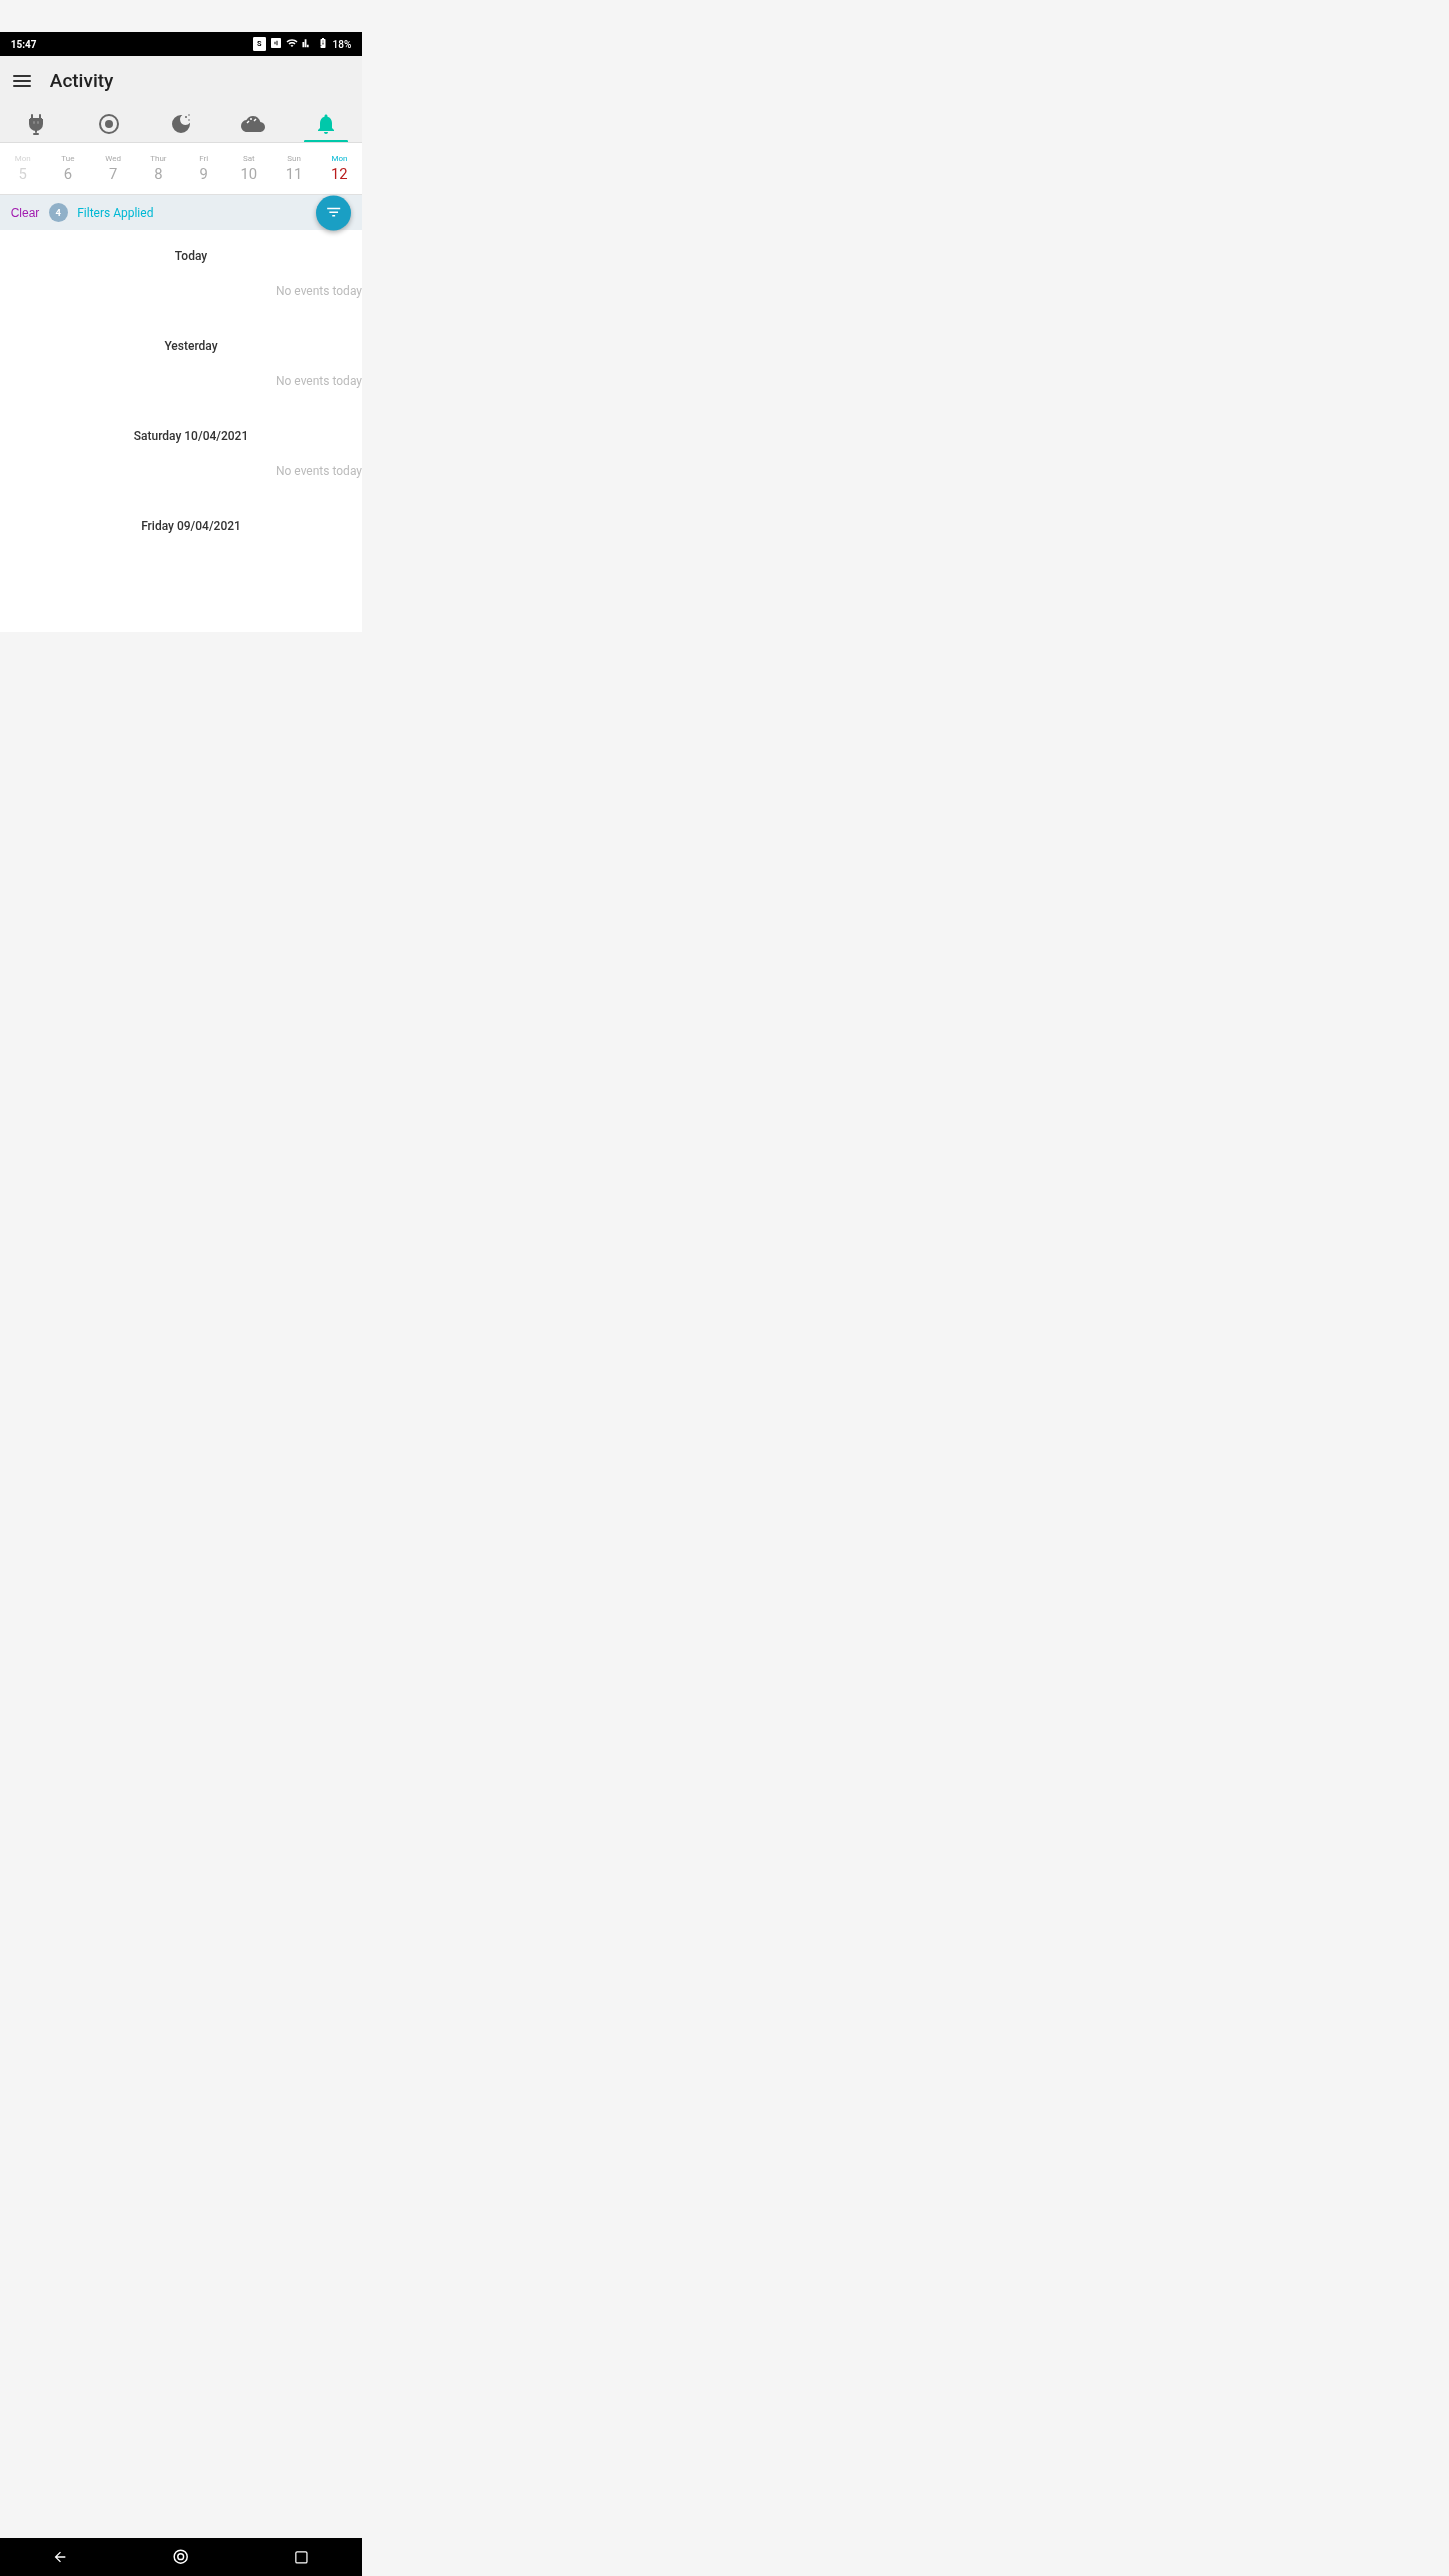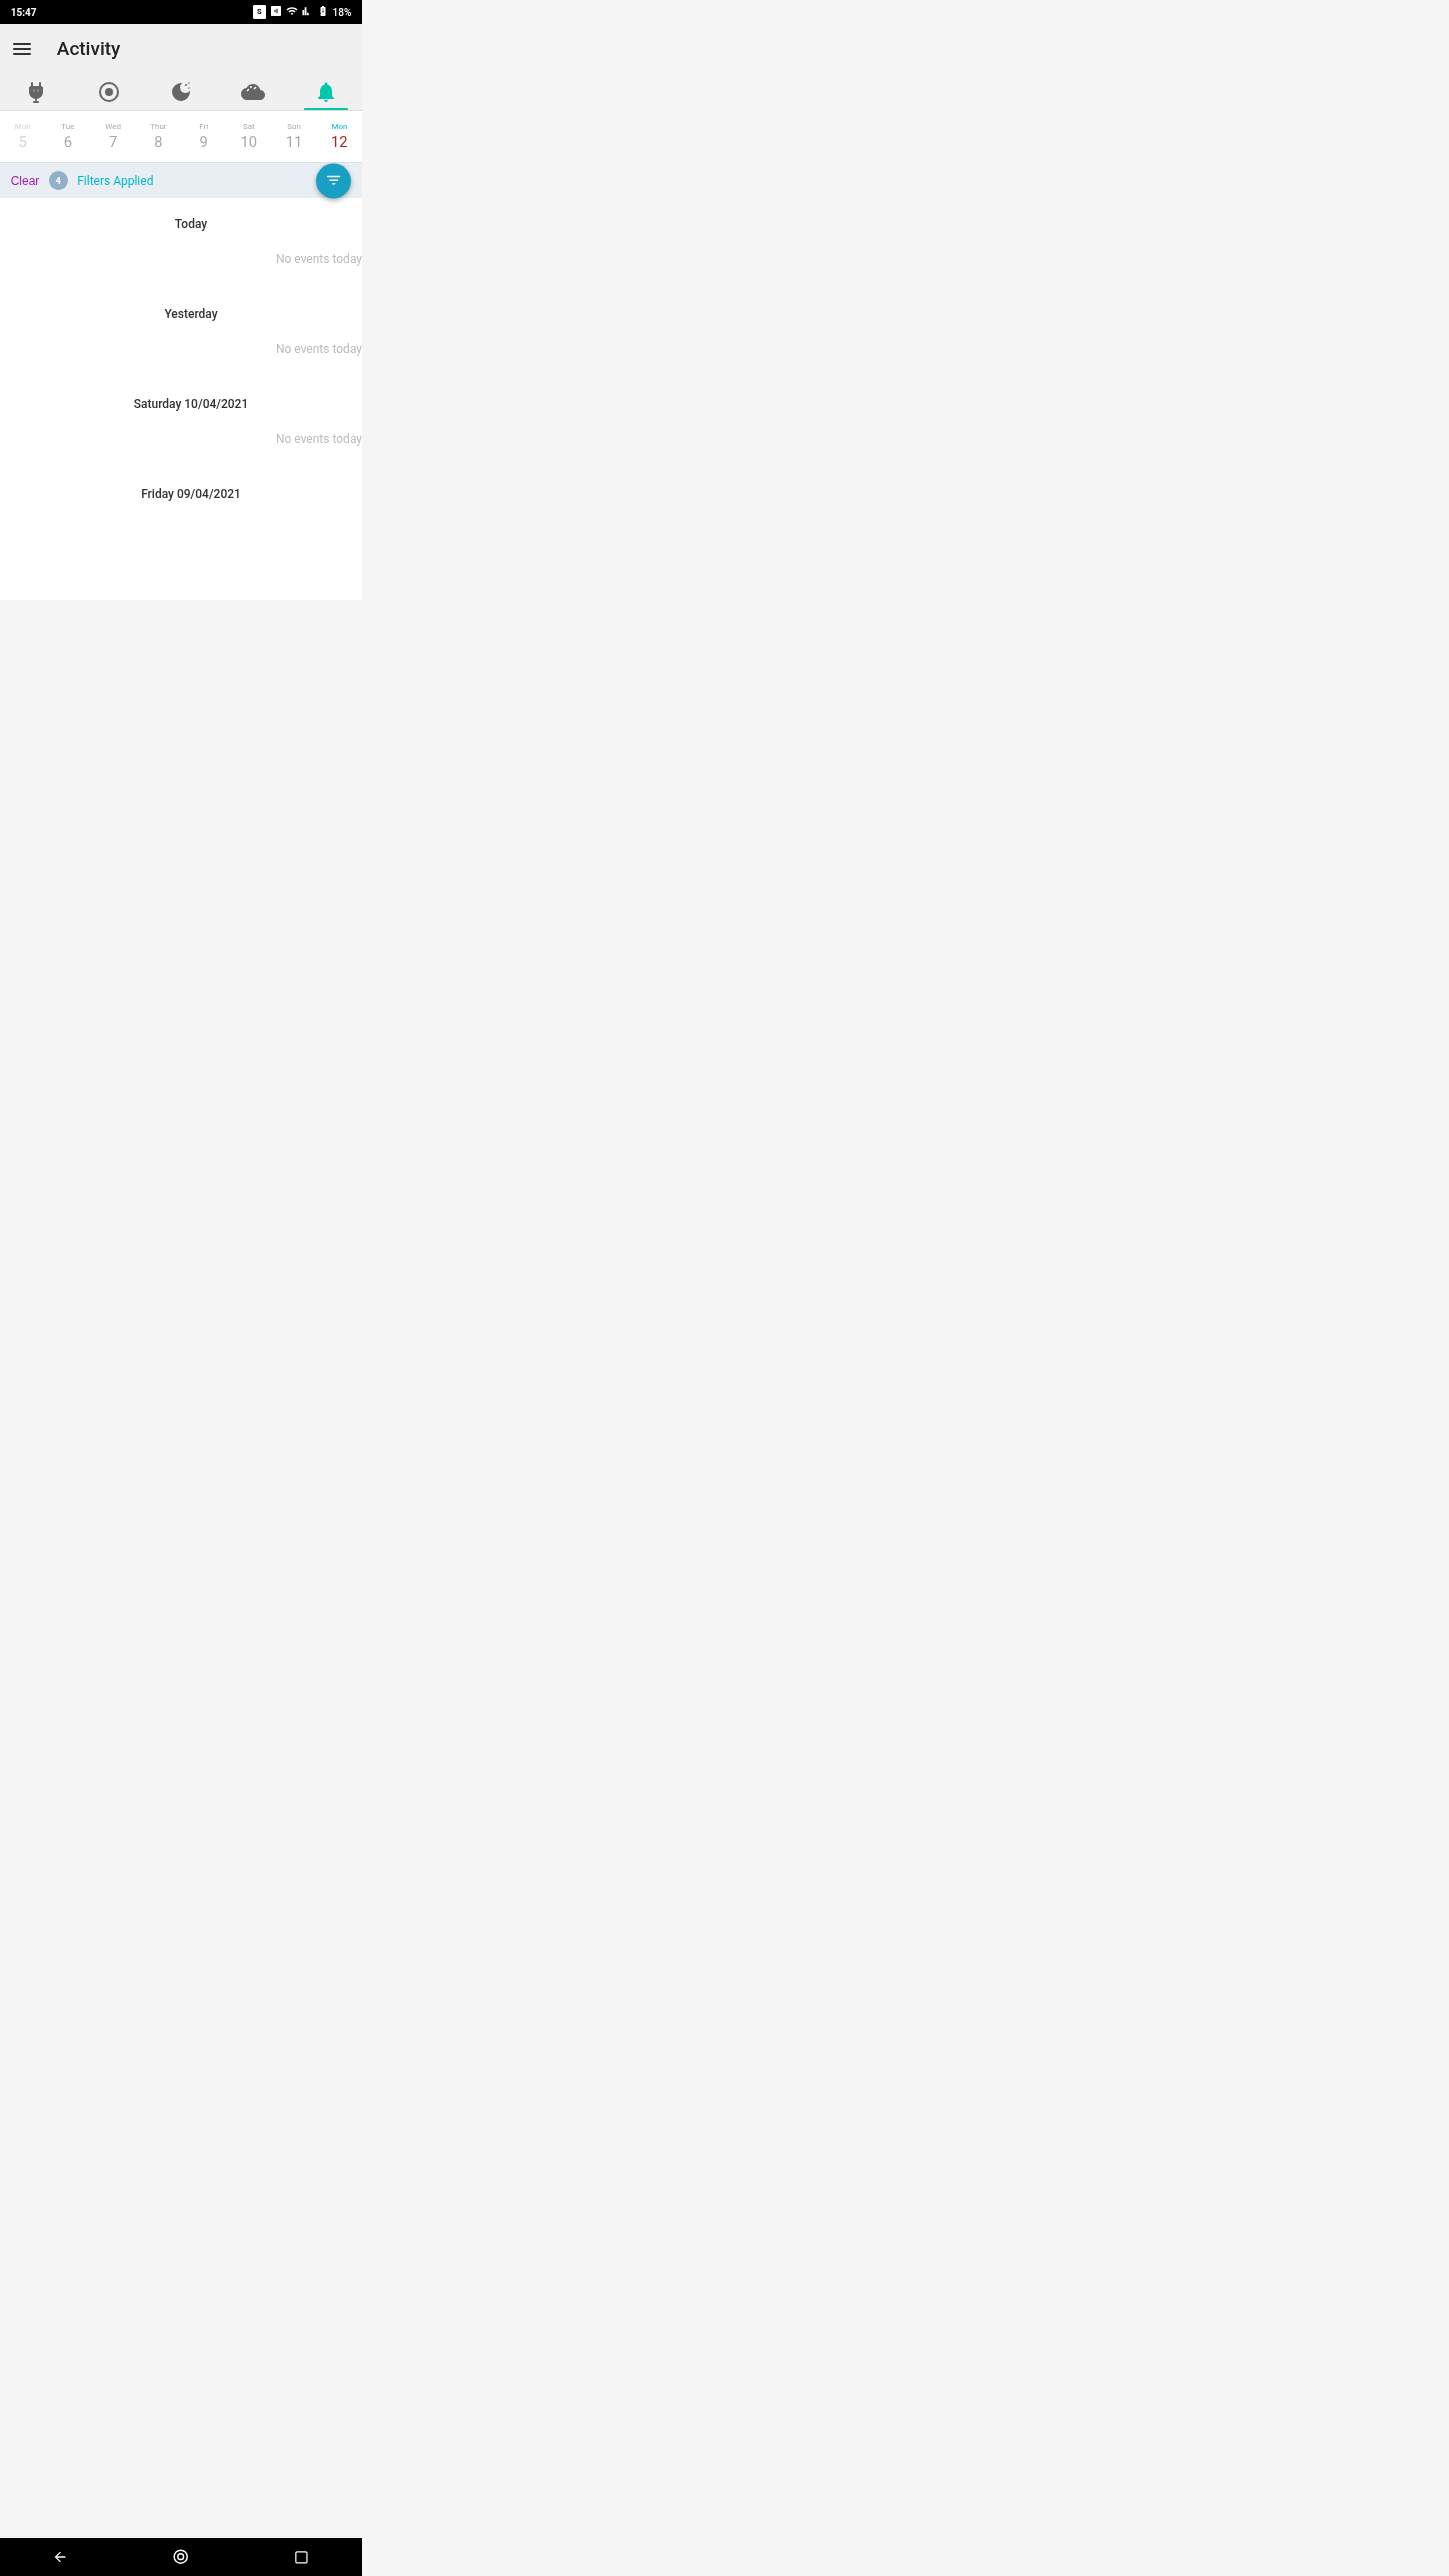--- a/index.html
+++ b/index.html
@@ -21,20 +21,21 @@
     .status-bar {
       background: #000;
       color: #fff;
       height: 24px;
       display: flex;
       align-items: center;
       justify-content: space-between;
       padding: 0 10.7px;
       font-size: 9.4px;
       font-weight: 500;
+      margin-top: 32px;
     }
 
     .status-time {
       font-size: 10px;
       font-weight: bold;
     }
 
     .status-icons {
       display: flex;
       align-items: center;
@@ -58,21 +59,21 @@
     .battery-text {
       font-size: 10px;
     }
 
     
     .header {
       background: #f0f0f0;
       padding: 13.4px 13.4px 8px 13.4px;
       display: flex;
       align-items: center;
-      gap: 26px;
+      gap: 19px;
     }
 
     .hamburger-icon {
       display: flex;
       flex-direction: column;
       gap: 3.4px;
       cursor: pointer;
     }
 
     .hamburger-icon span {

